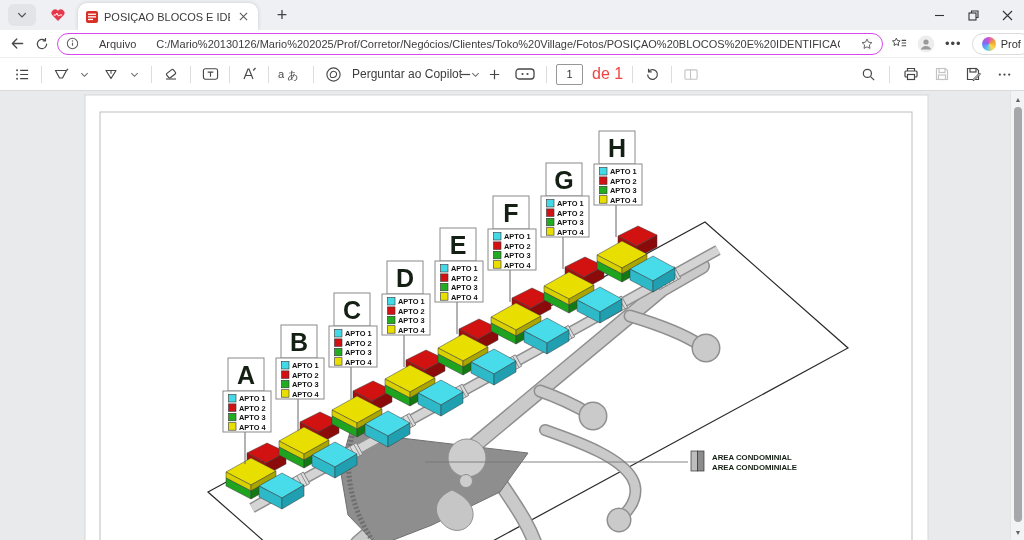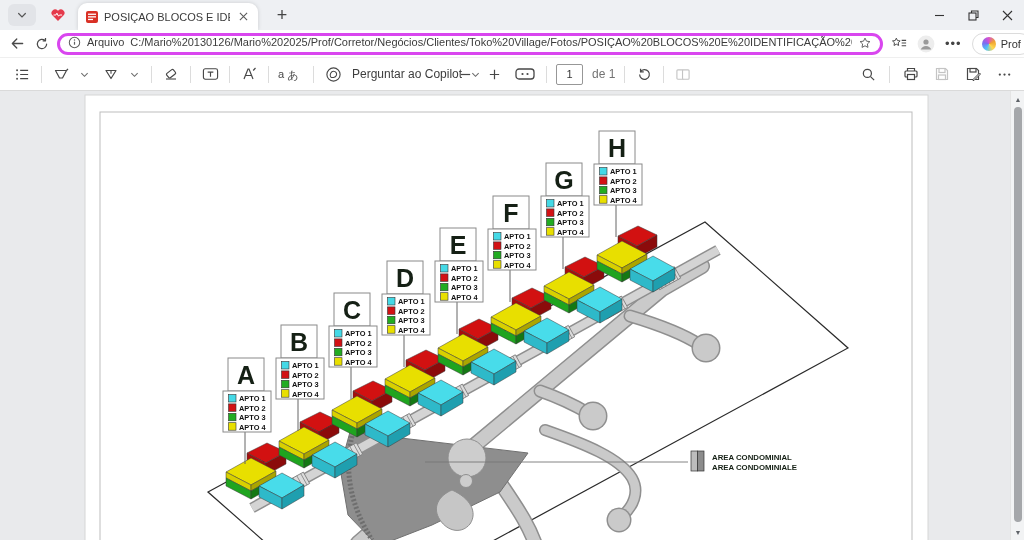--- a/index.html
+++ b/index.html
@@ -14,41 +14,41 @@
   .tab{position:relative;margin-left:12px;width:180px;height:27px;align-self:flex-end;background:#fff;border-radius:9px 9px 0 0;display:flex;align-items:center;padding:0 7px;box-shadow:0 0 4px rgba(0,0,0,.15)}
   .tab-title{flex:1;font-size:11px;color:#3a3a3a;white-space:nowrap;overflow:hidden;margin:0 5px}
   .tabclose{display:flex;align-items:center;justify-content:center;width:16px;height:16px;border-radius:4px}
   .newtab{margin-left:12px;color:#454545;font-size:18px;line-height:18px;width:24px;text-align:center}
   .wincontrols{position:absolute;right:0;top:0;height:30px;display:flex}
   .wc{width:34px;height:30px;display:flex;align-items:center;justify-content:center}
 
   
   .urlrow{position:absolute;top:30px;left:0;right:0;height:28px;background:#fff;display:flex;align-items:center;border-bottom:1px solid #f0f0f0}
   .navic{margin-left:10px;display:flex;align-items:center}
-  .urlpill{width:826px;height:22px;margin-left:8px;border:3px solid #d946ef;border-radius:12px;display:flex;padding:0 8px;font-size:11px;color:#3c3c3c;background:#fff;gap:6px}
+  .urlpill{width:826px;height:22px;margin-left:8px;border:1px solid #d946ef;border-radius:12px;display:flex;align-items:center;padding:0 8px;font-size:11px;color:#3c3c3c;background:#fff;gap:20px}
   .url-text{flex:1;white-space:nowrap;overflow:hidden;color:#3c3c3c}
   .proto{color:#3c3c3c}
   .rowic{margin-left:8px;display:flex;align-items:center}
   .avatar{width:18px;height:18px;border-radius:50%;margin-left:10px;background:#fff;display:flex;align-items:center;justify-content:center}
   .dots{margin-left:10px;color:#444;font-size:13px;letter-spacing:1px}
   .chatbtn{margin-left:10px;height:22px;border:1px solid #dcdcdc;border-radius:11px;display:flex;align-items:center;padding:0 9px;gap:5px;background:#fff}
   .cicon{width:14px;height:14px;border-radius:50%;background:conic-gradient(from 210deg,#4fc3f7,#7b6cf0,#d64fd0,#f0a432,#ffd94f,#4fc3f7)}
   .chatlbl{font-size:11px;color:#333}
 
   
   .toolbar{position:absolute;top:58px;left:0;right:0;height:33px;background:#fff;border-bottom:1px solid #dadada;box-shadow:0 1px 2px rgba(0,0,0,.07)}
   .tb-left{position:absolute;left:12px;top:0;height:32px;display:flex;align-items:center;gap:9px}
   .tb-center{position:absolute;left:455px;top:0;height:32px;display:flex;align-items:center;gap:9px}
   .tb-right{position:absolute;right:10px;top:0;height:32px;display:flex;align-items:center;gap:11px}
   .tdiv{width:1px;height:17px;background:#dcdcdc}
   .ticon{display:flex;align-items:center;justify-content:center;width:20px;height:24px}
   .tchev{display:flex;align-items:center;width:12px}
   .ttext{font-size:12px;color:#3d3d3d;white-space:nowrap}
   .pageinput{width:27px;height:21px;border:1px solid #979797;border-radius:2px;text-align:center;font-size:11px;color:#333;font-family:"Liberation Sans",sans-serif}
-  .detext{font-size:12px;color:#737373}
+  .detext{font-size:16px;color:#ef4444}
 
   
   .content{position:absolute;top:91px;left:0;right:0;bottom:0;background:#e9eaec}
   .plan{position:absolute;left:0;top:-1px;width:1024px;height:450px}
   .vscroll{position:absolute;right:0;top:0;bottom:0;width:14px;background:#f2f3f4;border-left:1px solid #e4e4e4}
   .sarrow{position:absolute;left:0;width:14px;height:12px;display:flex;align-items:center;justify-content:center;font-size:7px;color:#5f6368}
   .sarrow.up{top:2px}.sarrow.down{bottom:2px}
   .sthumb{position:absolute;left:3px;width:8px;top:16px;bottom:18px;background:#a5a7aa;border-radius:4px}
   svg{display:block}
 </style>

